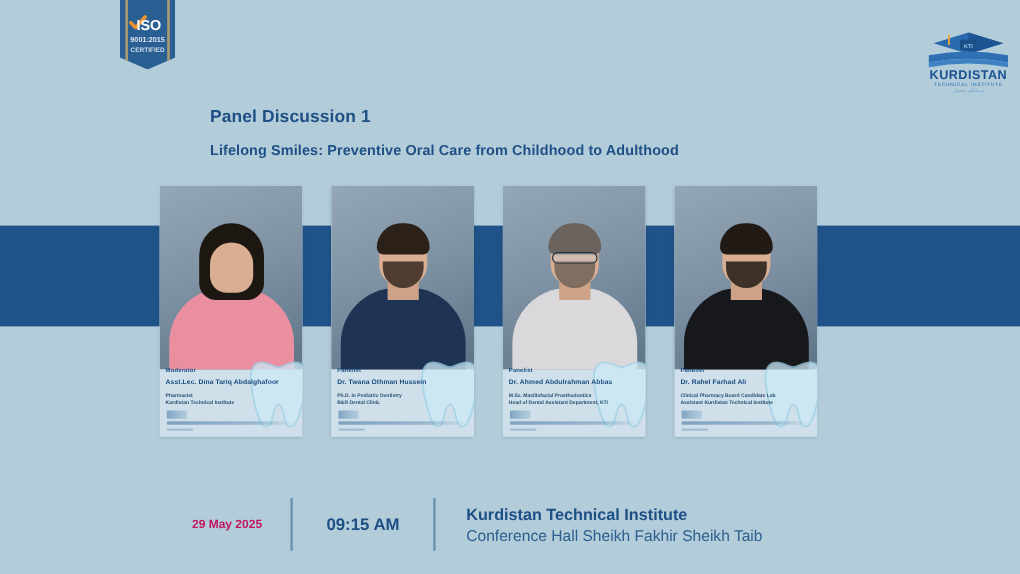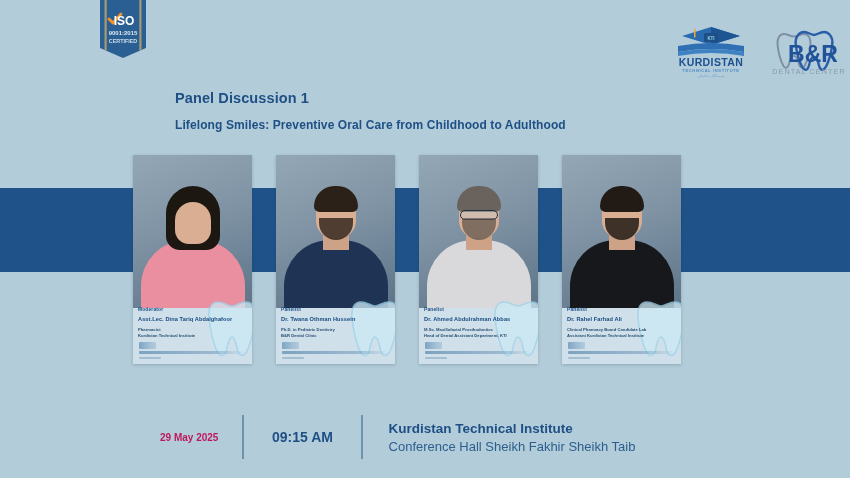--- a/index.html
+++ b/index.html
@@ -275,28 +275,20 @@
         <text x="43" y="18" font-family="Liberation Sans, sans-serif" font-size="4.5" font-weight="bold" fill="#8fd0e8" text-anchor="middle">KTI</text>
         <path d="M26 8 L27.6 6 L27.6 15 L26 16 Z" fill="#e8a33c"></path>
         <path d="M10 24 Q43 18 76 24 L76 30 Q43 24 10 30 Z" fill="#2f6fb3"></path>
         <path d="M10 30 Q43 24 76 30 L76 34 Q43 28 10 34 Z" fill="#3f82c4"></path>
         <text x="43" y="44" font-family="Liberation Sans, sans-serif" font-size="10.5" font-weight="bold" fill="#1b5091" text-anchor="middle" letter-spacing="0.4">KURDISTAN</text>
         <text x="43" y="49.5" font-family="Liberation Sans, sans-serif" font-size="4.1" font-weight="bold" fill="#4e8cc4" text-anchor="middle" letter-spacing="0.6">TECHNICAL INSTITUTE</text>
         <text x="43" y="54.5" font-family="Liberation Sans, sans-serif" font-size="3.6" fill="#6fa2ce" text-anchor="middle">پەیمانگای تەکنیکی</text>
       </svg>
     </div>
 
-    <div class="br-logo">
-      <svg viewBox="0 0 82 56" width="82" height="56" aria-hidden="true">
-        <path d="M16 12 C12 12 9 16 9.5 22 C10 30 13 40 15.5 44 C17.5 47 20 46 21 42 C22 37.5 23.5 34 26 34 C28.5 34 30 37.5 31 42 C32 46 34.5 47 36.5 44 C39 40 42 30 42.5 22 C43 16 40 12 36 12 C32.5 12 29.5 14.5 26 14.5 C22.5 14.5 19.5 12 16 12 Z" fill="none" stroke="#7e8fa6" stroke-width="2"></path>
-        <path d="M36 10 C31 10 27 15 27.7 22 C28.5 31 32 42 35 46 C37.5 49 40 48 41 43.5 C42 38.5 43.5 35 46 35 C48.5 35 50 38.5 51 43.5 C52 48 54.5 49 57 46 C60 42 63.5 31 64.3 22 C65 15 61 10 56 10 C52 10 48.5 13 46 13 C43.5 13 40 10 36 10 Z" fill="none" stroke="#2a5ea8" stroke-width="2.4"></path>
-        <text x="45" y="40" font-family="Liberation Sans, sans-serif" font-size="23" font-weight="bold" fill="#20529a" text-anchor="middle">B&amp;R</text>
-        <text x="41" y="52" font-family="Liberation Sans, sans-serif" font-size="7.2" fill="#8b9cab" text-anchor="middle" letter-spacing="1.1">DENTAL CENTER</text>
-      </svg>
-    </div>
 
   </div>
 
   <div class="headline">
     <div class="line1">Panel Discussion 1</div>
     <div class="line2">Lifelong Smiles: Preventive Oral Care from Childhood to Adulthood</div>
   </div>
 
   <div class="cards">
 

